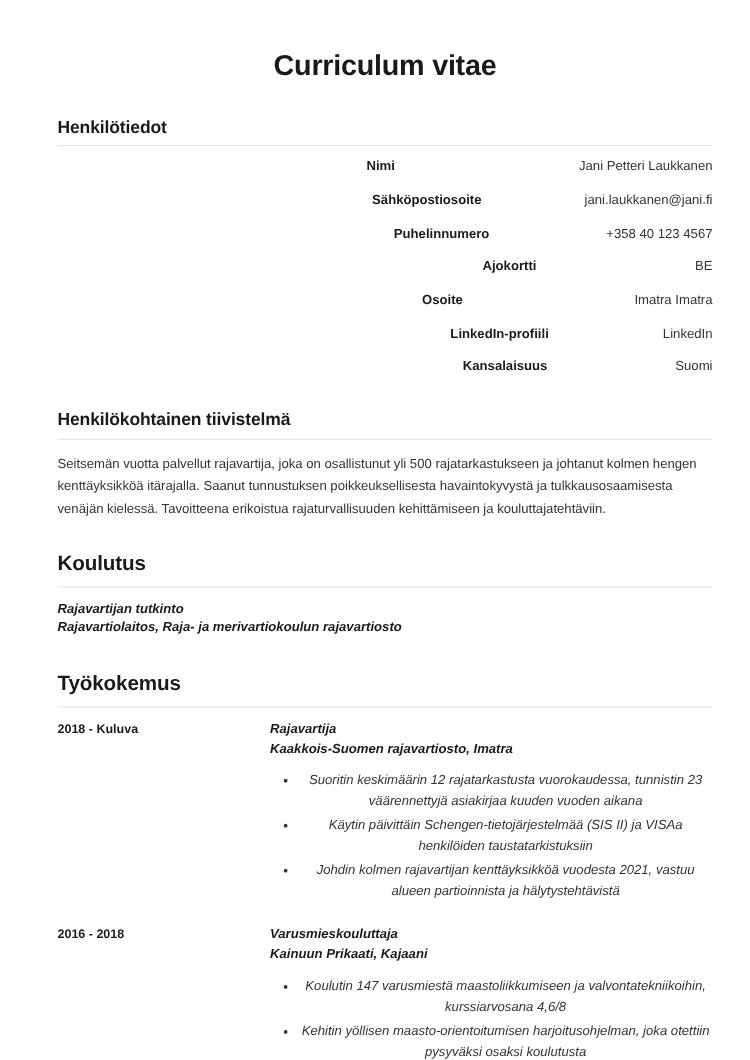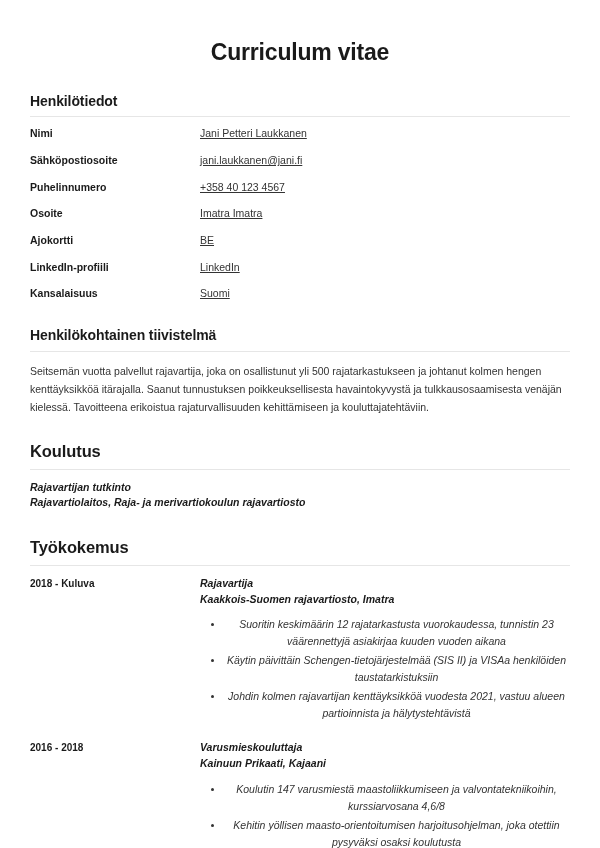--- a/index.html
+++ b/index.html
@@ -13,21 +13,21 @@
     height: 848px;
     font-family: "Liberation Sans", sans-serif;
     color: #222222;
     -webkit-font-smoothing: antialiased;
     overflow: hidden;
   }
   .page {
     width: 600px;
     height: 848px;
     box-sizing: border-box;
-    padding: 30px 30px 20px 30px;
+    padding: 30px 30px 20px 46px;
     background: #ffffff;
     position: relative;
   }
   .doc-title {
     text-align: center;
     font-size: 23px;
     font-weight: bold;
     letter-spacing: -0.2px;
     color: #1a1a1a;
     margin: 9px 0 0 0;
@@ -55,35 +55,35 @@
     margin: 0 0 10px 0;
   }
   
   .details {
     margin-top: 8px;
   }
   .detail-row {
     display: flex;
     align-items: baseline;
     margin-bottom: 13px;
+    justify-content: flex-end;
   }
   .detail-label {
     width: 170px;
     flex: 0 0 170px;
     font-size: 10.5px;
     font-weight: bold;
     color: #1a1a1a;
     line-height: 1.3;
   }
   .detail-value {
     font-size: 10.5px;
     font-weight: normal;
     color: #333333;
     line-height: 1.3;
-    text-decoration: underline;
   }
   
   .summary {
     font-size: 10.5px;
     line-height: 1.72;
     color: #333333;
     margin: 7px 0 0 0;
     text-align: left;
   }
   
@@ -165,26 +165,26 @@
       </div>
       <div class="detail-row">
         <div class="detail-label">Sähköpostiosoite</div>
         <div class="detail-value">jani.laukkanen@jani.fi</div>
       </div>
       <div class="detail-row">
         <div class="detail-label">Puhelinnumero</div>
         <div class="detail-value">+358 40 123 4567</div>
       </div>
       <div class="detail-row">
+        <div class="detail-label">Ajokortti</div>
+        <div class="detail-value">BE</div>
+      </div>
+      <div class="detail-row">
         <div class="detail-label">Osoite</div>
         <div class="detail-value">Imatra Imatra</div>
-      </div>
-      <div class="detail-row">
-        <div class="detail-label">Ajokortti</div>
-        <div class="detail-value">BE</div>
       </div>
       <div class="detail-row">
         <div class="detail-label">LinkedIn-profiili</div>
         <div class="detail-value">LinkedIn</div>
       </div>
       <div class="detail-row">
         <div class="detail-label">Kansalaisuus</div>
         <div class="detail-value">Suomi</div>
       </div>
     </div>

